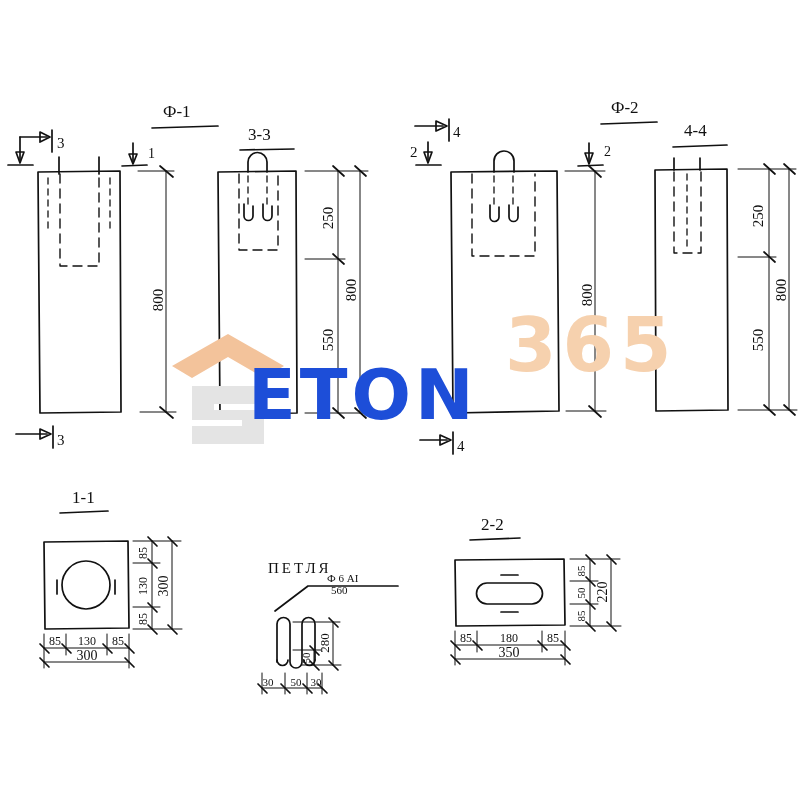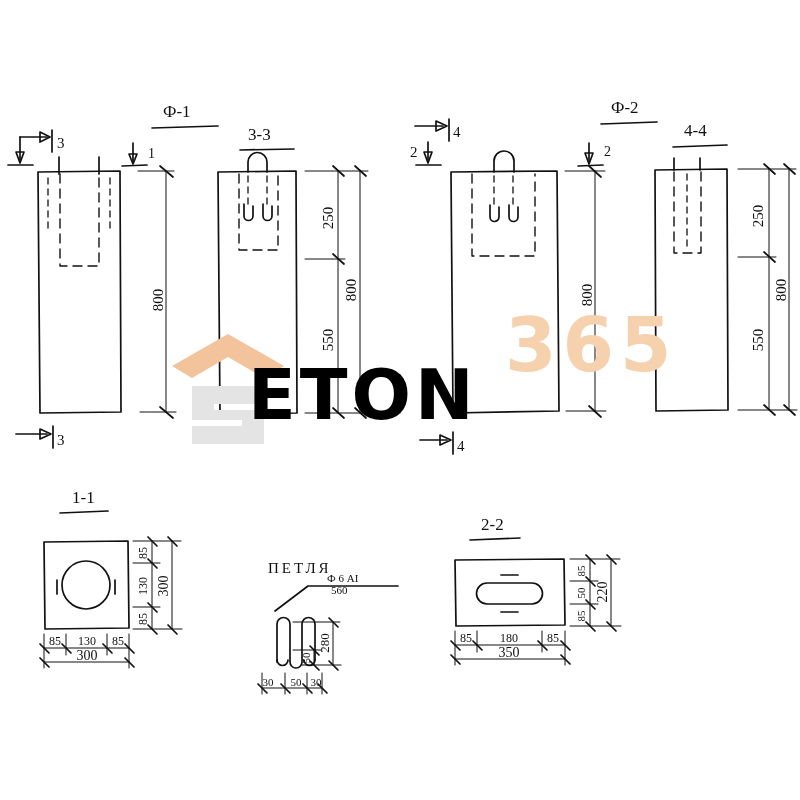--- a/index.html
+++ b/index.html
@@ -43,21 +43,21 @@
     font-family: "DejaVu Sans", sans-serif;
     line-height: 1;
   }
   .wm-eton {
     position: absolute;
     left: 248px;
     top: 352px;
     font-size: 70px;
     font-weight: bold;
     letter-spacing: 4px;
-    color: #000000;
+    color: #1d4ed8;
     font-family: "DejaVu Sans", sans-serif;
     line-height: 1;
   }
   .wm-logo {
     position: absolute;
     left: 168px;
     top: 322px;
     width: 120px;
     height: 118px;
   }

